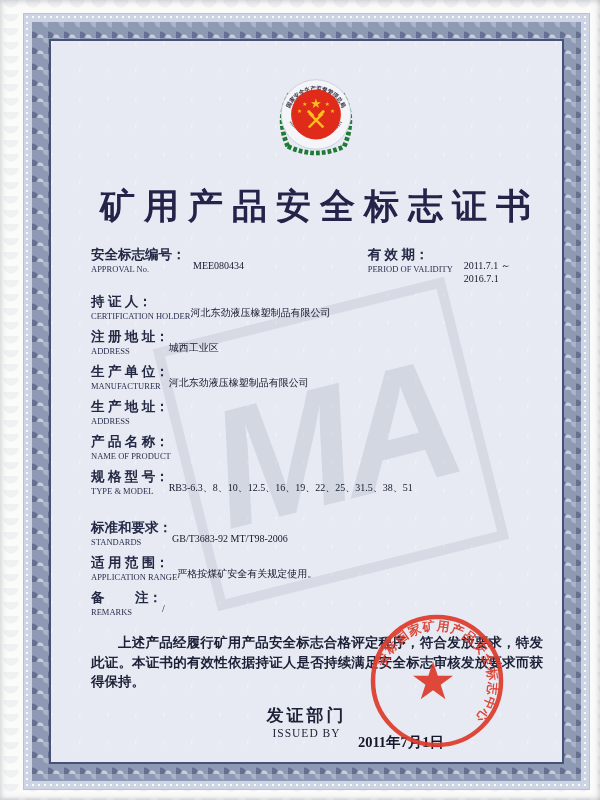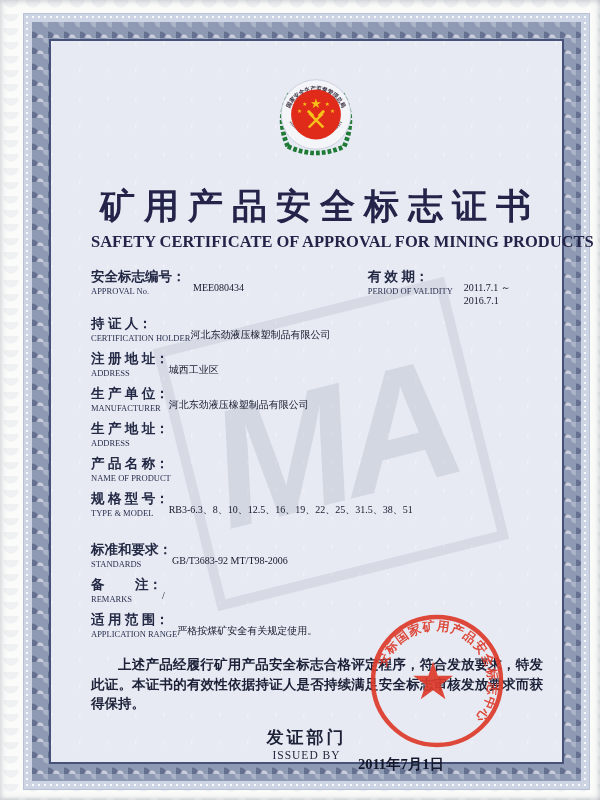--- a/index.html
+++ b/index.html
@@ -151,21 +151,20 @@
               <g fill="#f6c21a">
                 <rect x="48.8" y="44" width="2.6" height="21" transform="rotate(45 50 54)"></rect>
                 <rect x="48.8" y="44" width="2.6" height="21" transform="rotate(-45 50 54)"></rect>
                 <rect x="40" y="45.2" width="8" height="3" transform="rotate(45 44 47)"></rect>
                 <rect x="52" y="45.2" width="8" height="3" transform="rotate(-45 56 47)"></rect>
               </g>
             </svg>
           </div>
 
           <h1 class="cert-title">矿用产品安全标志证书</h1>
-          <div class="cert-subtitle">SAFETY CERTIFICATE OF APPROVAL FOR MINING PRODUCTS</div>
 
           <div class="fields">
 
             <div class="row1">
               <div class="g1">
                 <div class="lab">
                   <div class="zh">安全标志编号：</div>
                   <div class="en">APPROVAL No.</div>
                 </div>
                 <div class="val">MEE080434</div>
@@ -230,32 +229,32 @@
             <div class="row">
               <div class="lab">
                 <div class="zh">标准和要求：</div>
                 <div class="en">STANDARDS</div>
               </div>
               <div class="val">GB/T3683-92 MT/T98-2006</div>
             </div>
 
             <div class="row">
               <div class="lab">
+                <div class="zh">适 用 范 围：</div>
+                <div class="en">APPLICATION RANGE</div>
+              </div>
+              <div class="val">严格按煤矿安全有关规定使用。</div>
+            </div>
+
+            <div class="row">
+              <div class="lab">
                 <div class="zh">备　　 注：</div>
                 <div class="en">REMARKS</div>
               </div>
               <div class="val">/</div>
-            </div>
-
-            <div class="row">
-              <div class="lab">
-                <div class="zh">适 用 范 围：</div>
-                <div class="en">APPLICATION RANGE</div>
-              </div>
-              <div class="val">严格按煤矿安全有关规定使用。</div>
             </div>
           </div>
 
           <p class="statement">上述产品经履行矿用产品安全标志合格评定程序，符合发放要求，特发此证。本证书的有效性依据持证人是否持续满足安全标志审核发放要求而获得保持。</p>
 
           <div class="issue">
             <div class="dept">发证部门</div>
             <div class="iby">ISSUED BY</div>
             <div class="idate">2011年7月1日</div>
           </div>

